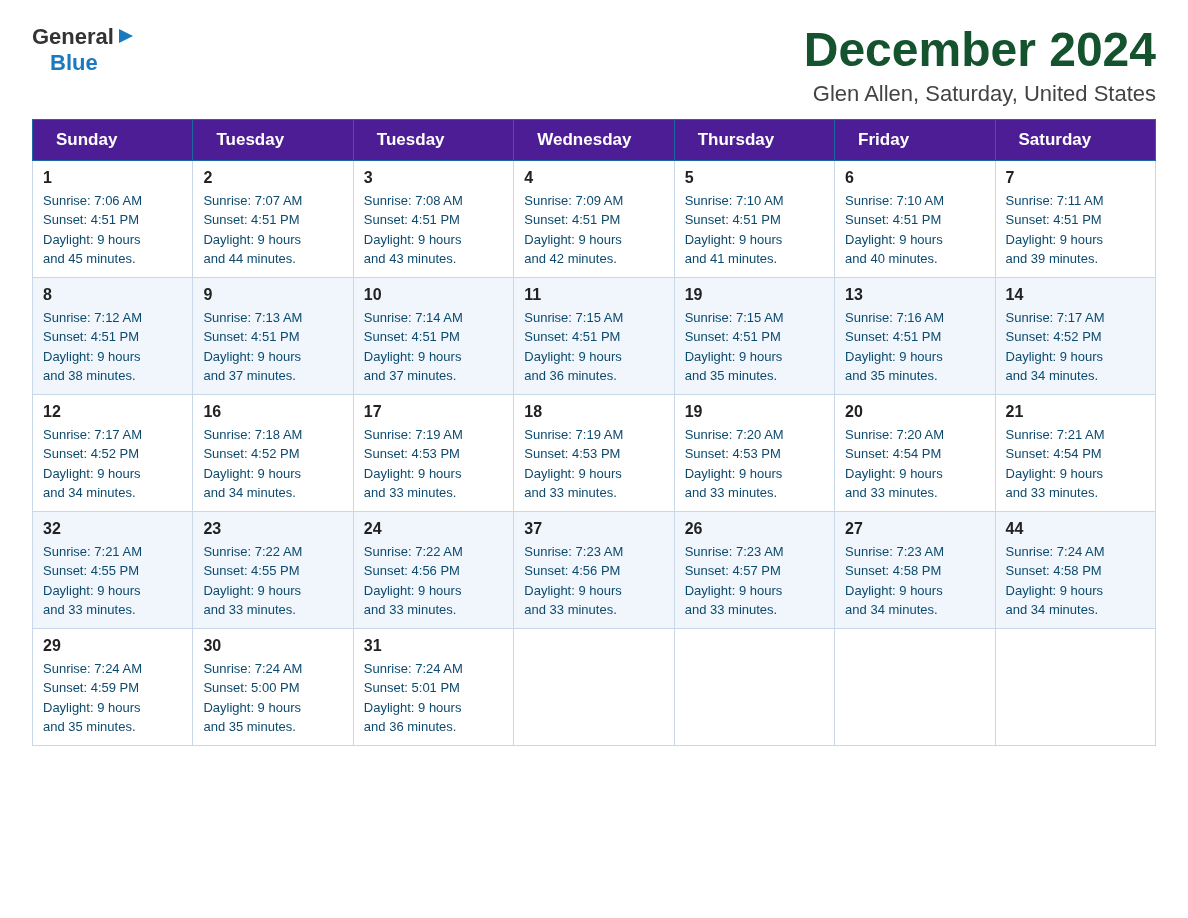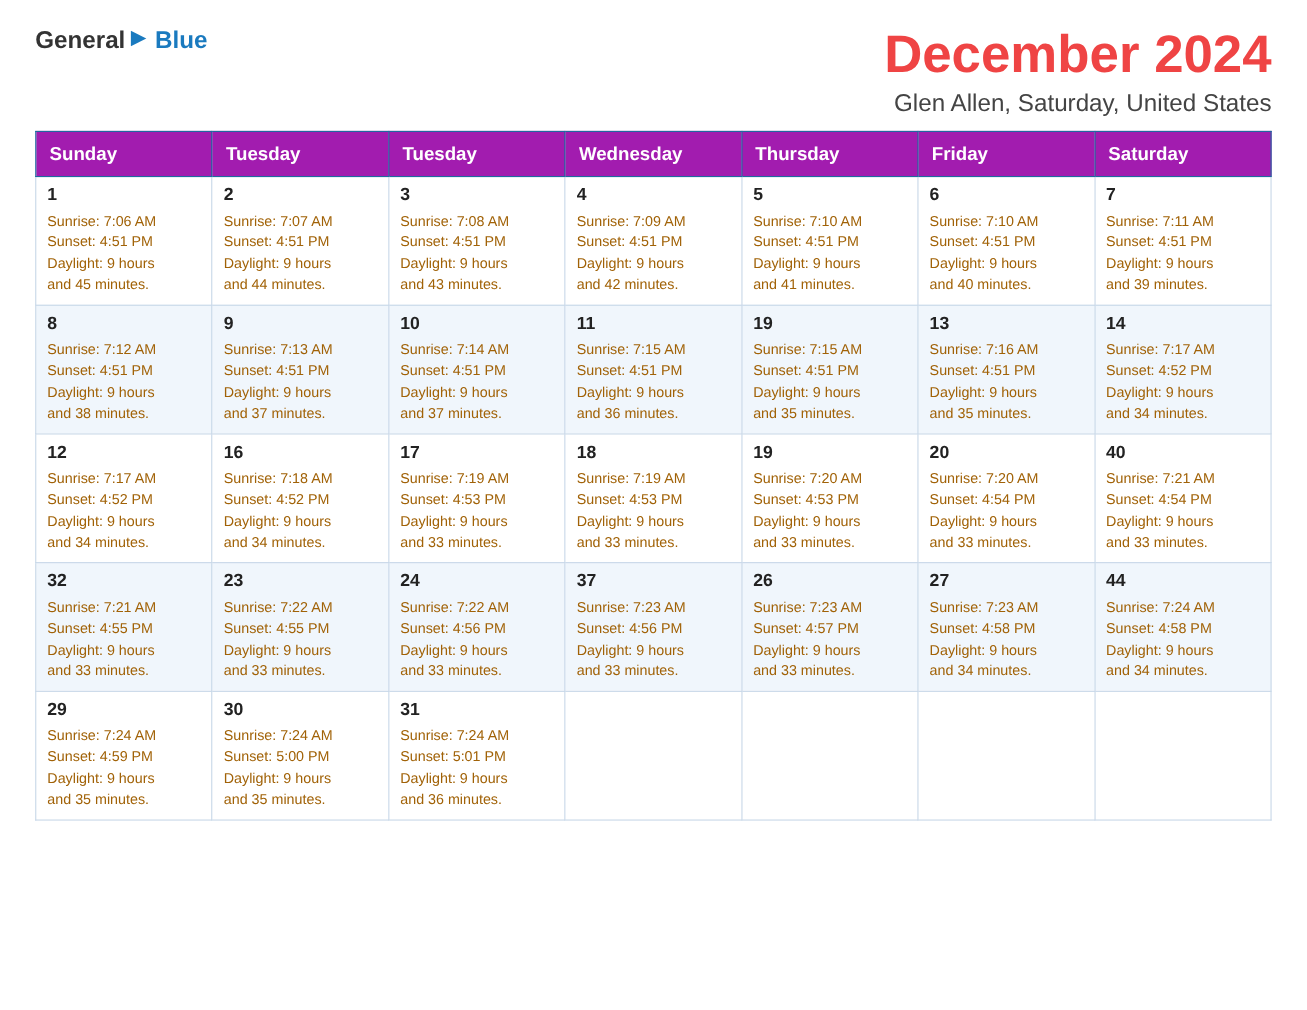--- a/index.html
+++ b/index.html
@@ -15,39 +15,39 @@
       align-items: flex-start;
       justify-content: space-between;
       margin-bottom: 12px;
     }
     .title-block {
       text-align: right;
     }
     .calendar-title {
       font-size: 48px;
       font-weight: bold;
-      color: #ef4444;
+      color: #14532d;
       line-height: 1.1;
     }
     .calendar-subtitle {
       font-size: 22px;
       color: #444;
       margin-top: 4px;
     }
     .calendar-table {
       width: 100%;
       border-collapse: collapse;
       border: 1px solid #b0c4d8;
     }
     .calendar-table th {
-      background-color: #a21caf;
+      background-color: #4c1d95;
       color: #fff;
       font-size: 17px;
       font-weight: 600;
-      padding: 10px 12px;
+      padding: 10px 23px;
       text-align: left;
       border: 1px solid #2068a0;
     }
     .calendar-table td {
       vertical-align: top;
       padding: 8px 10px;
       border: 1px solid #c8d8e8;
       width: calc(100% / 7);
       min-height: 110px;
     }
@@ -59,29 +59,29 @@
     }
     .day-number {
       font-size: 16px;
       font-weight: bold;
       color: #222;
       display: block;
       margin-bottom: 4px;
     }
     .day-info {
       font-size: 13px;
-      color: #a16207;
+      color: #0c4a6e;
       line-height: 1.5;
     }
     .empty-cell {
       background-color: #fff;
     }
     .logo-wrapper {
       display: flex;
-      flex-direction: row;
+      flex-direction: column;
       align-items: flex-start;
     }
     .logo-line1 {
       display: flex;
       align-items: center;
     }
     .logo-line2 {
       display: flex;
       align-items: center;
       margin-left: 2px;
@@ -94,21 +94,21 @@
   <div class="logo-wrapper">
     <div class="logo-line1">
       <span style="font-size:22px;font-weight:bold;color:#333;">General</span>
       <span style="display:inline-block;margin-left:3px;margin-bottom:-1px;">
         <svg width="18" height="18" viewBox="0 0 18 18">
           <polygon points="2,2 16,9 2,16" fill="#1a7abf"></polygon>
         </svg>
       </span>
     </div>
     <div class="logo-line2">
-      <span style="font-size:22px;font-weight:bold;color:#1a7abf;margin-left:4px;">Blue</span>
+      <span style="font-size:22px;font-weight:bold;color:#1a7abf;margin-left:16px;">Blue</span>
     </div>
   </div>
   <div class="title-block">
     <div class="calendar-title">December 2024</div>
     <div class="calendar-subtitle">Glen Allen, Saturday, United States</div>
   </div>
 </div>
 
 <table class="calendar-table">
   <thead>
@@ -202,21 +202,21 @@
       </td>
         <td>
         <span class="day-number">19</span>
         <span class="day-info">Sunrise: 7:20 AM<br>Sunset: 4:53 PM<br>Daylight: 9 hours<br>and 33 minutes.</span>
       </td>
         <td>
         <span class="day-number">20</span>
         <span class="day-info">Sunrise: 7:20 AM<br>Sunset: 4:54 PM<br>Daylight: 9 hours<br>and 33 minutes.</span>
       </td>
         <td>
-        <span class="day-number">40</span>
+        <span class="day-number">21</span>
         <span class="day-info">Sunrise: 7:21 AM<br>Sunset: 4:54 PM<br>Daylight: 9 hours<br>and 33 minutes.</span>
       </td>
       </tr>
       <tr>
         <td>
         <span class="day-number">32</span>
         <span class="day-info">Sunrise: 7:21 AM<br>Sunset: 4:55 PM<br>Daylight: 9 hours<br>and 33 minutes.</span>
       </td>
         <td>
         <span class="day-number">23</span>

